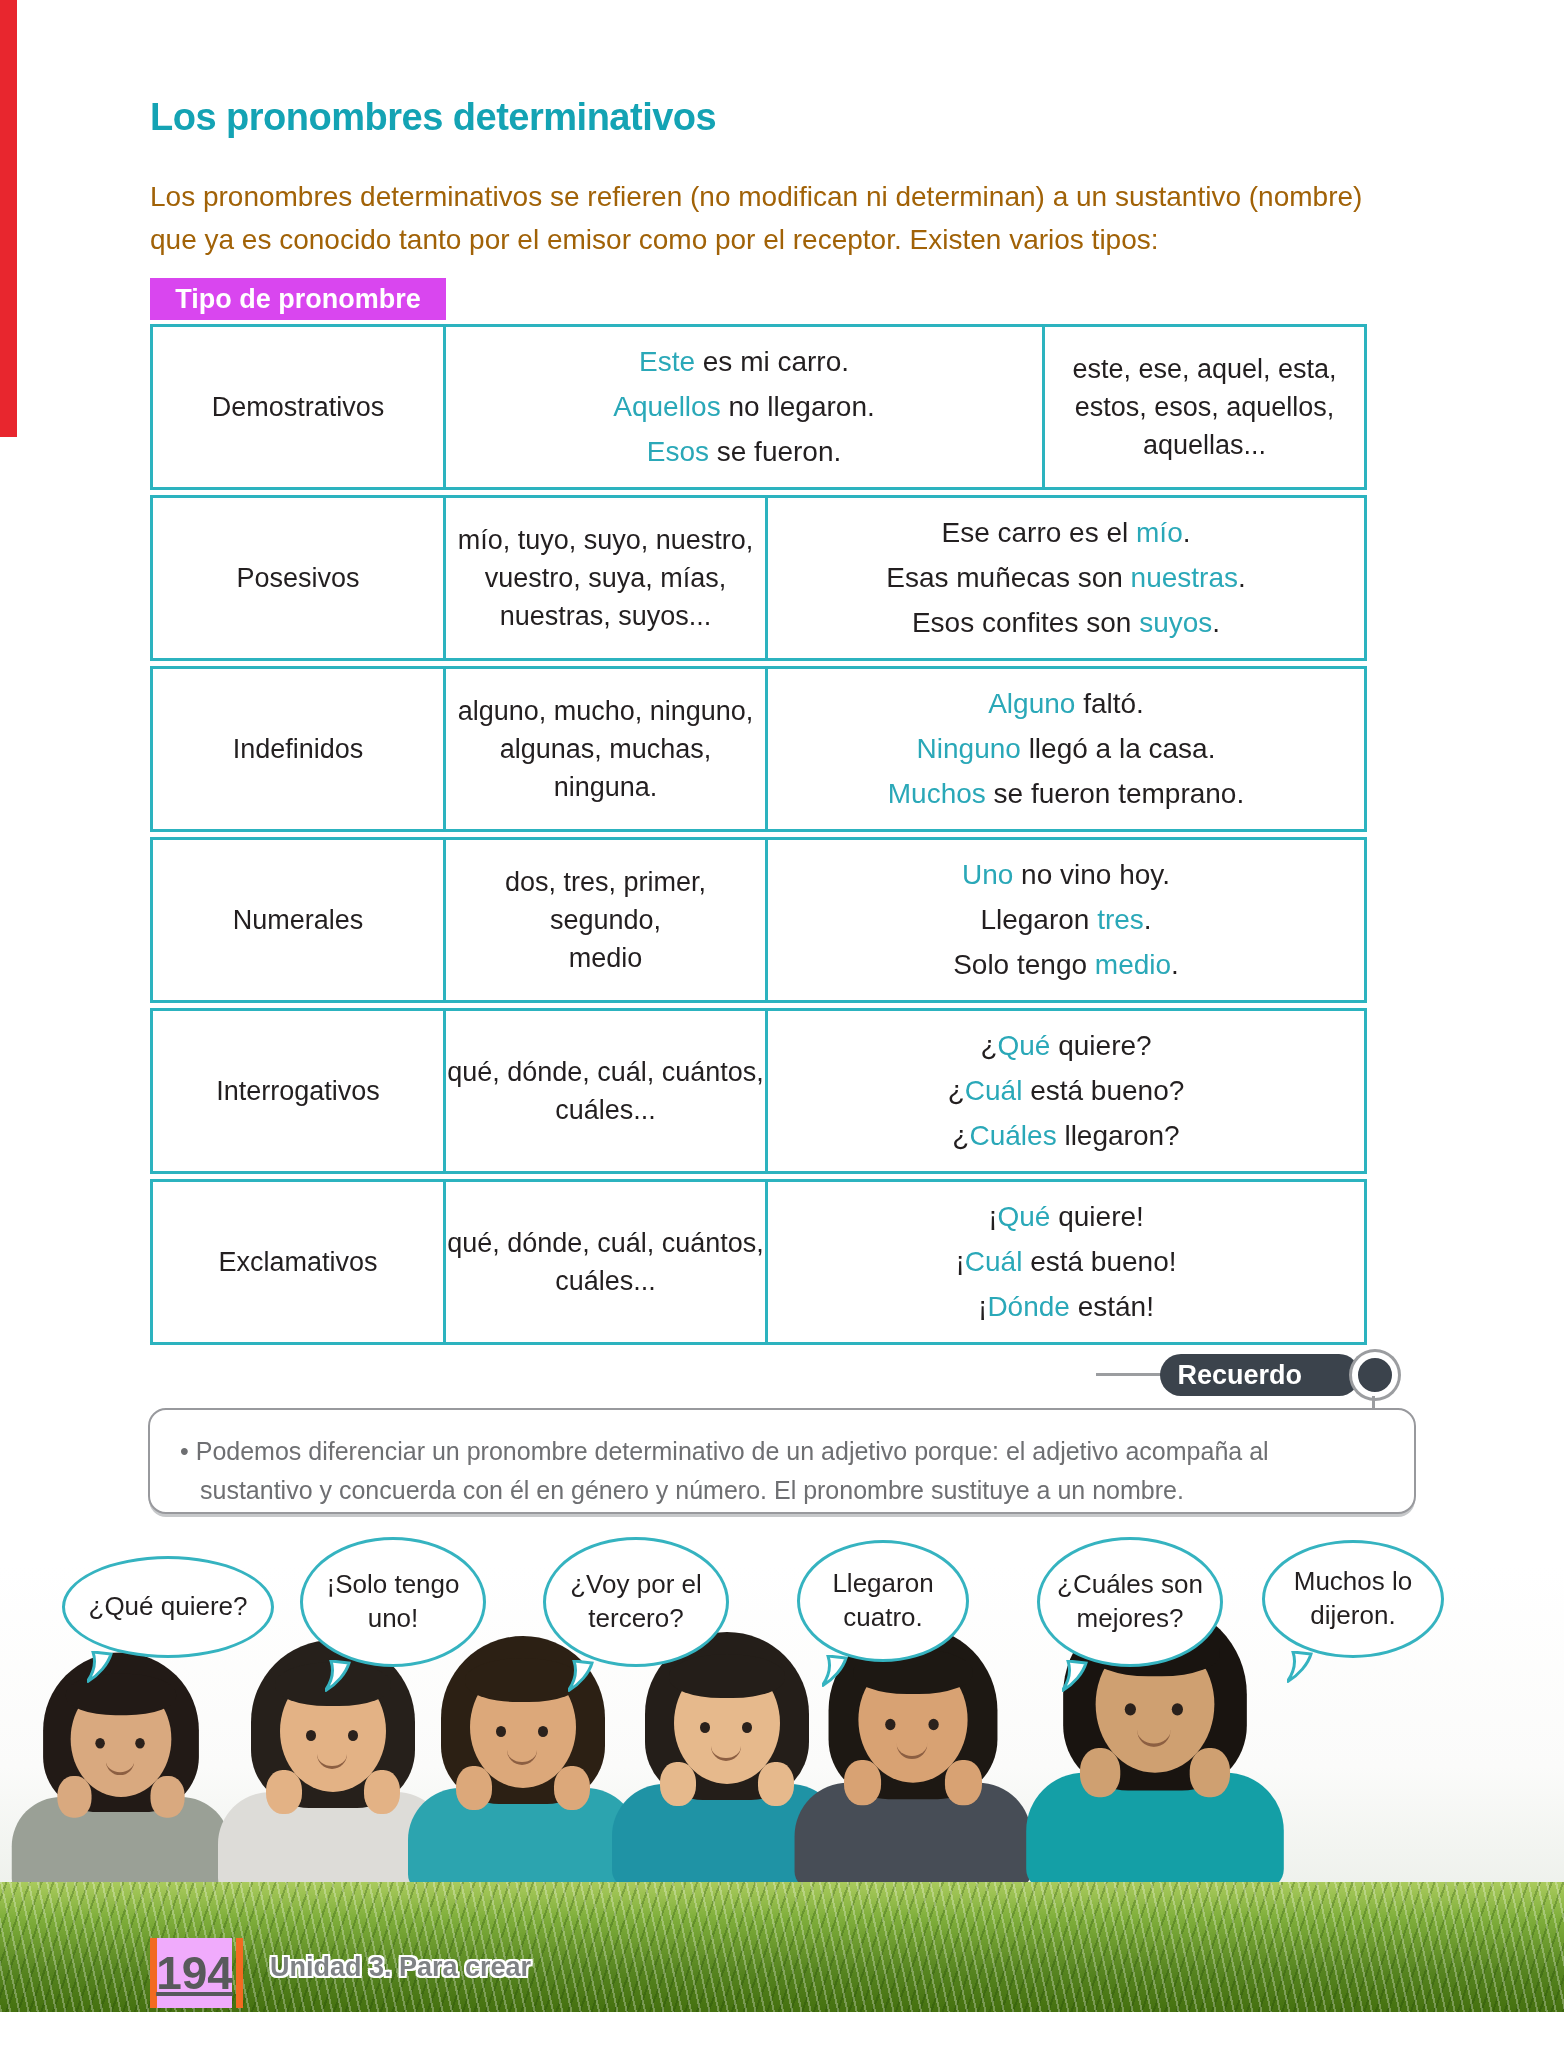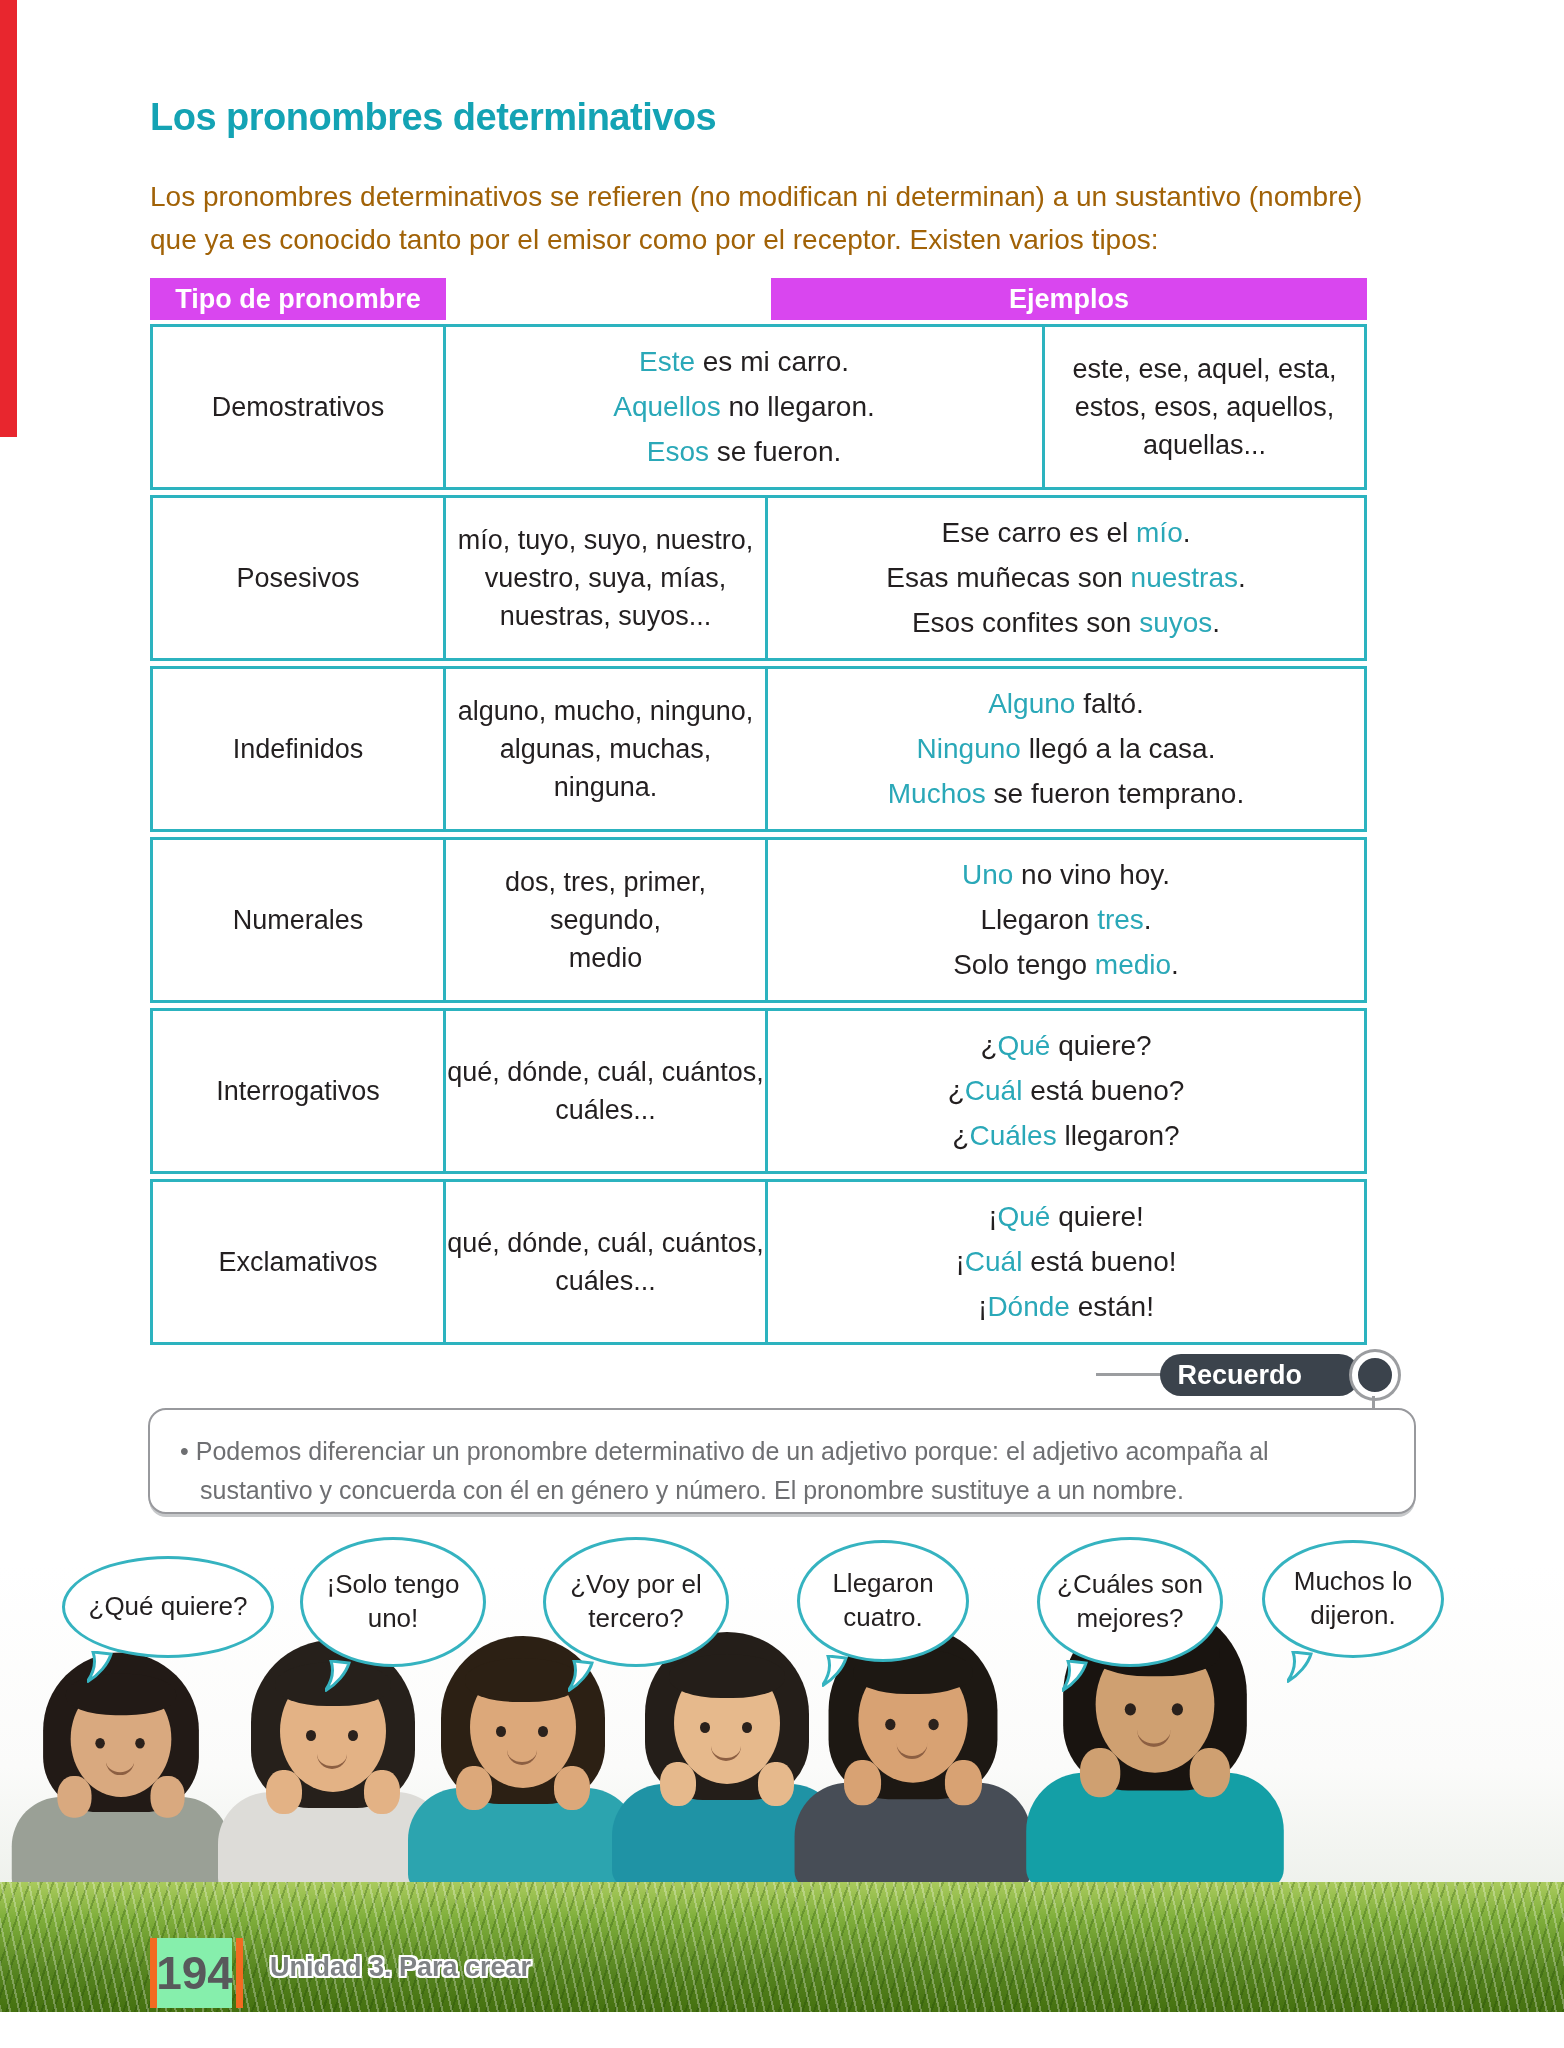--- a/index.html
+++ b/index.html
@@ -80,42 +80,41 @@
           font-size:26px;color:#231f20;white-space:pre-line;line-height:1.3;z-index:5;}
   .bubble .tail{position:absolute;left:22px;bottom:-28px;}
   .b1{left:62px; top:1556px;width:206px;height:96px;}
   .b2{left:300px;top:1537px;width:180px;height:124px;}
   .b3{left:543px;top:1537px;width:180px;height:124px;}
   .b4{left:797px;top:1540px;width:166px;height:116px;}
   .b5{left:1037px;top:1537px;width:180px;height:124px;}
   .b6{left:1262px;top:1540px;width:176px;height:112px;}
 
   
-  .page-num{position:absolute;left:150px;top:1938px;width:82px;height:70px;background:#86efac;
+  .page-num{position:absolute;left:150px;top:1938px;width:82px;height:70px;background:#f0abfc;
             border-left:7px solid #f26a21;box-sizing:border-box;display:flex;align-items:center;justify-content:center;
-            font-size:46px;font-weight:bold;color:#58595b;z-index:6;}
+            font-size:46px;font-weight:bold;color:#58595b;z-index:6;text-decoration:underline;}
   .unit-bar{position:absolute;left:236px;top:1938px;width:7px;height:70px;background:#f26a21;z-index:6;}
   .unit-label{position:absolute;left:258px;top:1952px;font-size:27px;font-weight:bold;color:#7f8285;z-index:6;
               text-shadow:-2px -2px 0 #fff,2px -2px 0 #fff,-2px 2px 0 #fff,2px 2px 0 #fff,0 2px 0 #fff,0 -2px 0 #fff,2px 0 0 #fff,-2px 0 0 #fff;padding-left:12px;}
 </style>
 </head>
 <body>
 
 <div class="page">
 
   <div class="red-bar"></div>
 
   <h1 class="title">Los pronombres determinativos</h1>
   <p class="intro">Los pronombres determinativos se refieren (no modifican ni determinan) a un sustantivo (nombre) que ya es conocido tanto por el emisor como por el receptor. Existen varios tipos:</p>
 
   <div class="gtable">
     <div class="thead">
       <div class="th th1">Tipo de pronombre</div>
       <div class="thgap"></div>
-      <div class="th th3">Ejemplos</div>
     </div>
     <div id="trows">
         <div class="trow">
           <div class="cell c1">Demostrativos</div>
           <div class="cell c3">
             <div class="exline"><span class="hl">Este </span><span class="tx">es mi carro.</span></div>
             <div class="exline"><span class="hl">Aquellos </span><span class="tx">no llegaron.</span></div>
             <div class="exline"><span class="hl">Esos </span><span class="tx">se fueron.</span></div>
           </div>
           <div class="cell c2">este, ese, aquel, esta,

